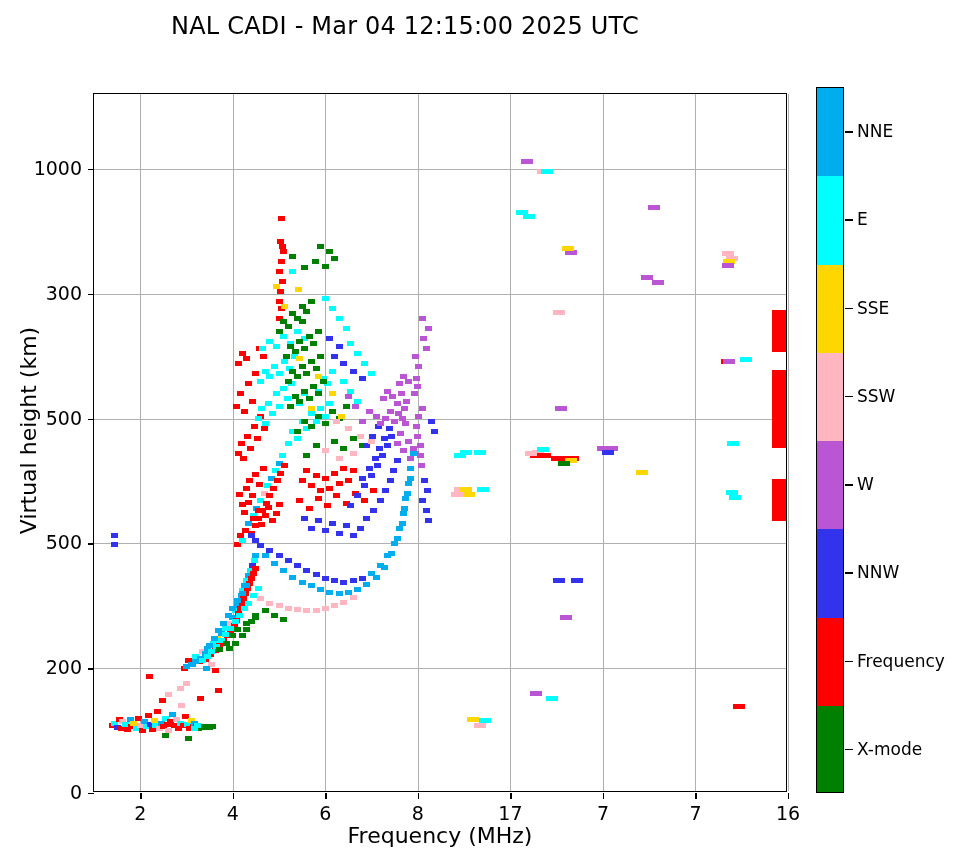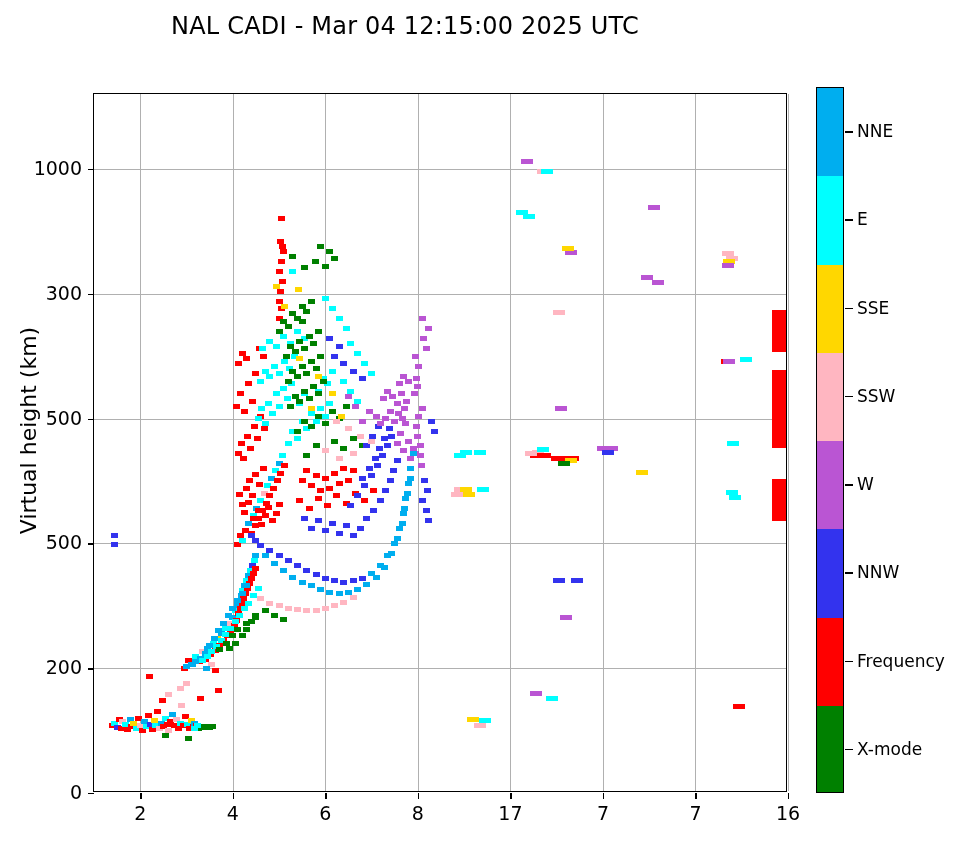--- a/index.html
+++ b/index.html
@@ -674,20 +674,21 @@
         <div class="ylab" style="top: 437.357px;">500</div>
         <div class="tick y" style="top: 324.536px;"></div>
         <div class="ylab" style="top: 312.536px;">500</div>
         <div class="tick y" style="top: 199.714px;"></div>
         <div class="ylab" style="top: 187.714px;">300</div>
         <div class="tick y" style="top: 74.8929px;"></div>
         <div class="ylab" style="top: 62.8929px;">1000</div>
       </div>
   </div>
 
+  <div id="xtitle">Frequency (MHz)</div>
   <div id="ytitle-wrap" style="position:absolute;left:0;top:0;">
     <div id="ytitle">Virtual height (km)</div>
   </div>
 
   <div id="cbar">
       <div class="seg" style="height: 88.25px; background: rgb(0, 174, 239);"></div>
       <div class="seg" style="height: 88.25px; background: rgb(0, 255, 255);"></div>
       <div class="seg" style="height: 88.25px; background: rgb(255, 215, 0);"></div>
       <div class="seg" style="height: 88.25px; background: rgb(255, 182, 193);"></div>
       <div class="seg" style="height: 88.25px; background: rgb(186, 85, 211);"></div>

